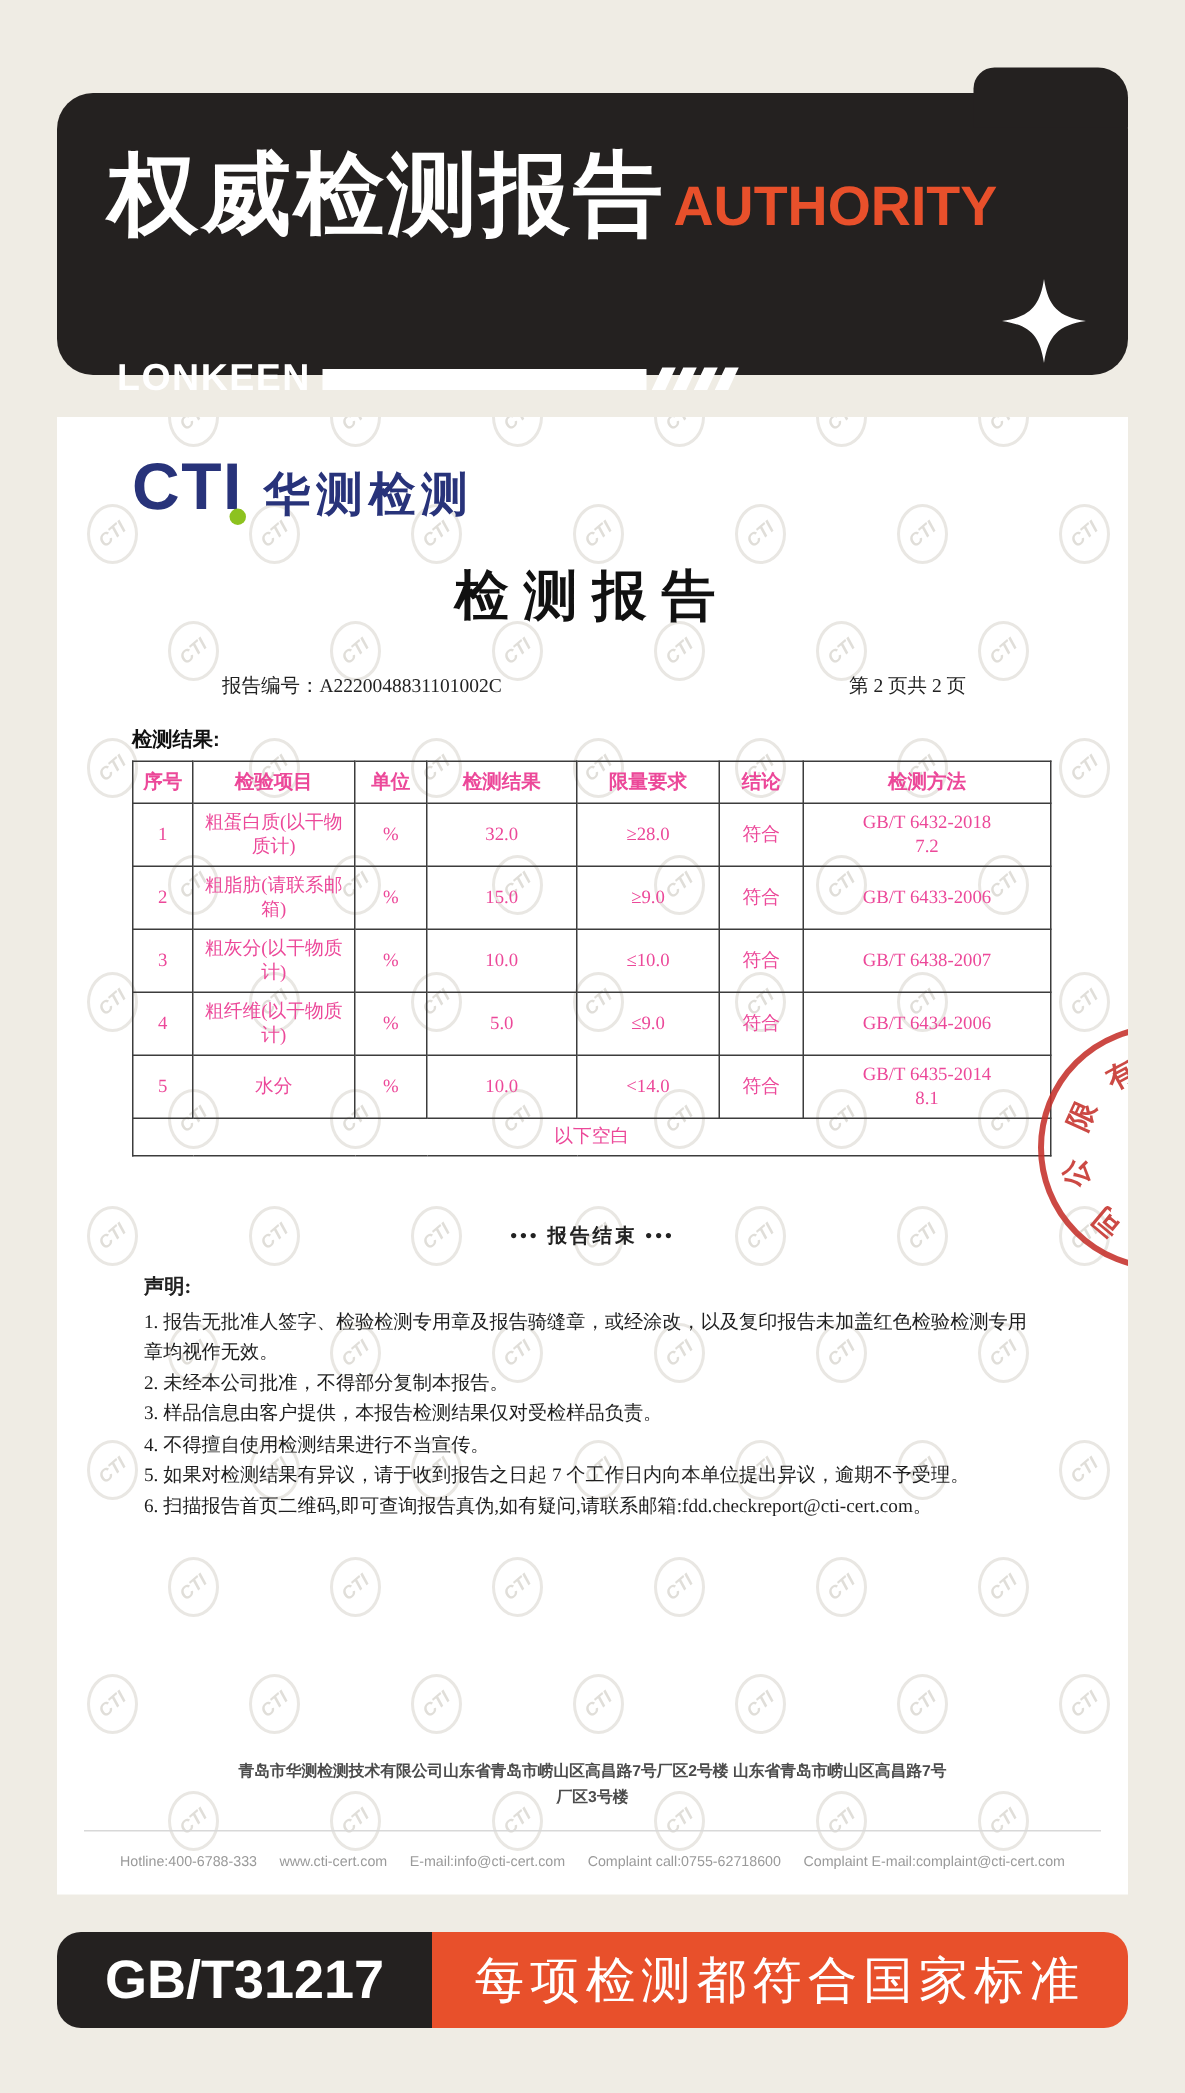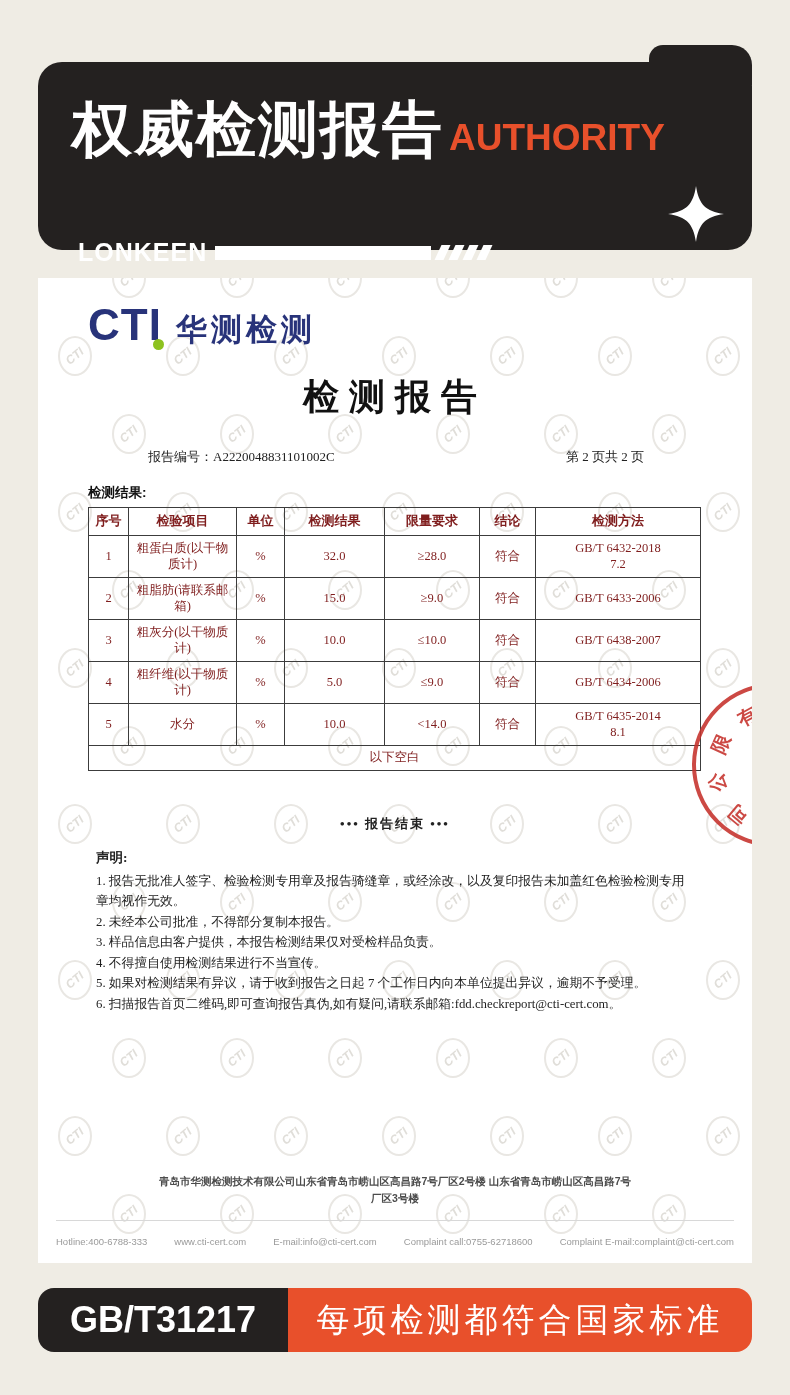--- a/index.html
+++ b/index.html
@@ -82,21 +82,21 @@
   .meta-row {
     display:flex; justify-content:space-between; margin-top:26px;
     font-size:13px; padding:0 58px 0 60px; color:#222;
   }
   .results-label {
     margin-top:18px; font:700 13.5px "Liberation Sans", sans-serif; color:#111;
   }
 
   table.results {
     width:612px; margin-top:5px; border-collapse:collapse; table-layout:fixed;
-    font-size:12.5px; color:#7f1d1d;
+    font-size:12.5px; color:#ec4899;
   }
   table.results th, table.results td {
     border:1.4px solid #3c3c3c; text-align:center; vertical-align:middle;
     padding:2px 3px; line-height:1.25; white-space:pre-line;
   }
   table.results th { height:28px; font-weight:700; font-size:13px; }
   table.results td { height:42px; }
   td.blank-row { height:25px !important; }
   .c1{width:40px}.c2{width:108px}.c3{width:48px}.c4{width:100px}.c5{width:95px}.c6{width:56px}.c7{width:165px}
 
@@ -115,21 +115,21 @@
     font:700 19px "Liberation Serif", serif;
   }
 
   .doc-footer {
     position:absolute; left:0; right:0; bottom:56px; text-align:center;
     font:700 10.5px "Liberation Sans", sans-serif; color:#4c4c4c; line-height:1.6;
   }
   .doc-divider { position:absolute; left:18px; right:18px; bottom:42px; height:1px; background:#d8d8d8; }
   .hotline {
     position:absolute; left:0; right:0; bottom:16px; display:flex;
-    justify-content:center; gap:27px;
+    justify-content:center; gap:15px;
     font:400 9.5px "Liberation Sans", sans-serif; color:#9a9a9a; white-space:nowrap;
   }
 
   
   .bottom-bar {
     position:absolute; left:38px; top:1288px; width:714px; height:64px;
     display:flex; border-radius:16px; overflow:hidden;
   }
   .bar-black {
     width:250px; background:var(--ink,#242120); color:#fff;

